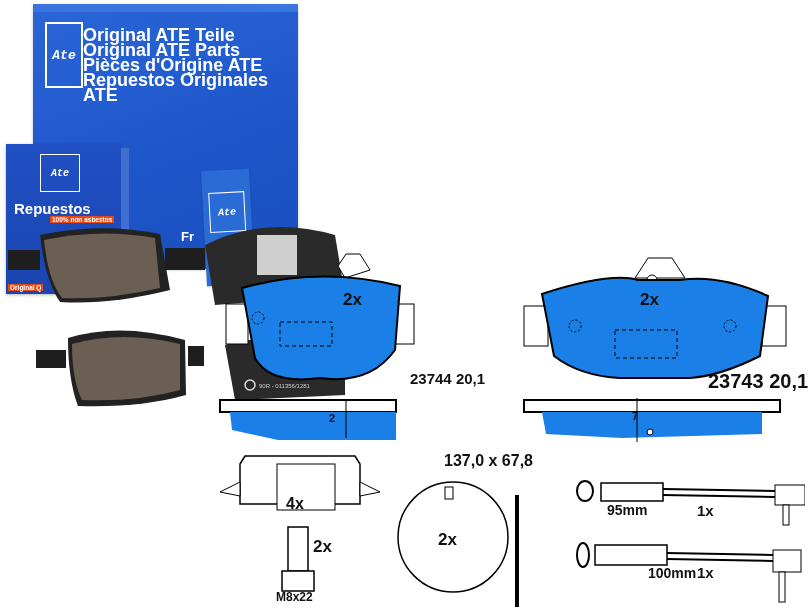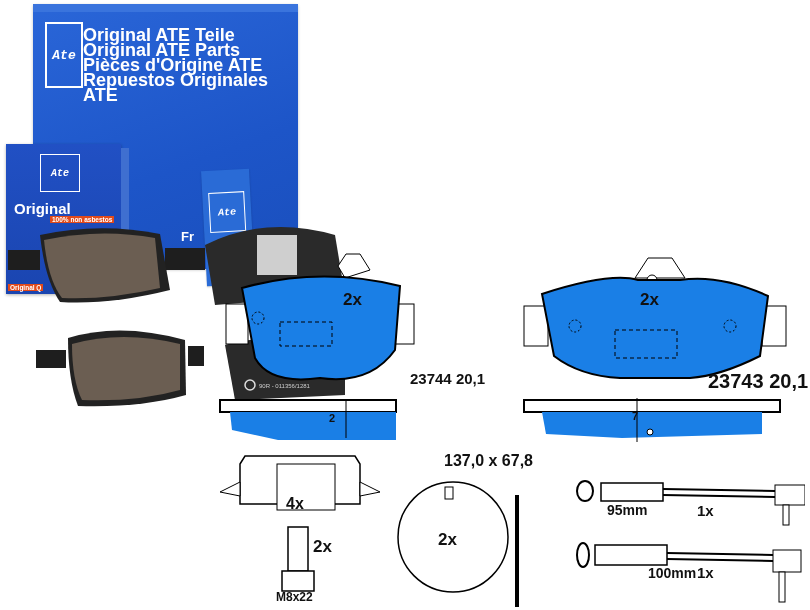--- a/index.html
+++ b/index.html
@@ -46,21 +46,21 @@
   <div class="logo-square" style="left:6px;top:22px;width:34px;height:38px;border-width:1.5px;">
     <span class="logo-text" style="font-size:10px;">Ate</span>
   </div>
 </div>
 
 <div class="abs smallbox">
   <div class="side"></div>
   <div class="logo-square" style="left:34px;top:10px;width:38px;height:36px;border-width:1.5px;">
     <span class="logo-text" style="font-size:10px;">Ate</span>
   </div>
-  <div class="orig-title">Original</div>
+  <div class="orig-title">Repuestos</div>
   <div class="orig-badge">100% non asbestos</div>
   <div class="orig-bottom">Original Q</div>
 </div>
 
 <svg class="abs" style="left:0;top:210px;" width="250" height="210" viewBox="0 0 250 210">
 
   <rect x="8" y="40" width="32" height="20" fill="#1e1e1e"></rect>
   <rect x="165" y="38" width="40" height="22" fill="#1e1e1e"></rect>
   <path d="M40,25 Q100,12 160,24 L170,80 Q110,95 60,92 Q45,70 40,25Z" fill="#222"></path>
   <path d="M44,30 Q100,18 155,28 L160,78 Q108,90 62,88 Q48,70 44,30Z" fill="#6b5e52"></path>

